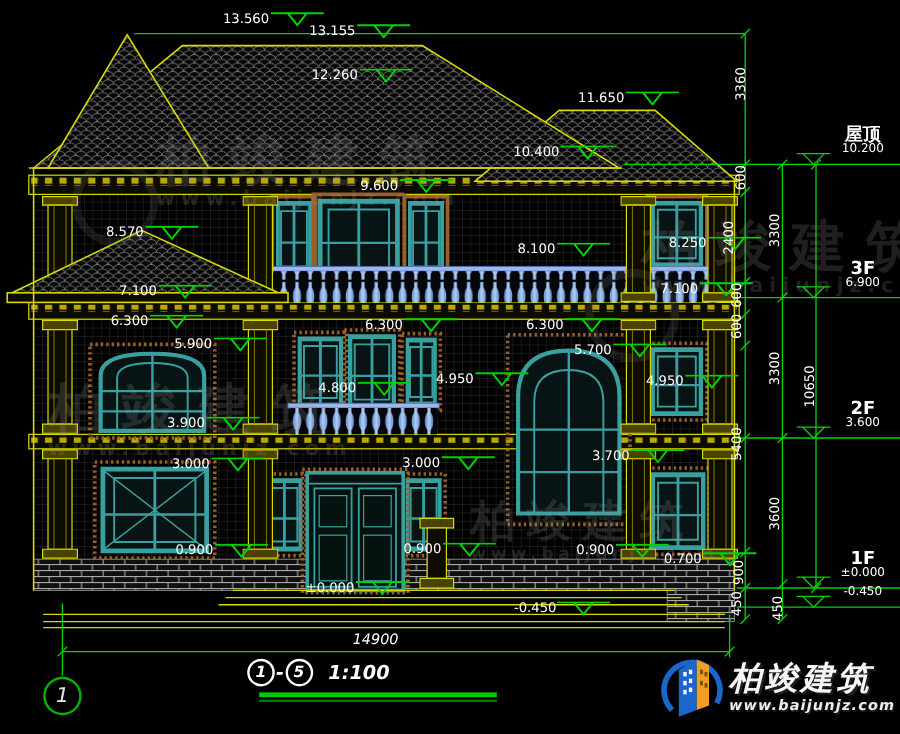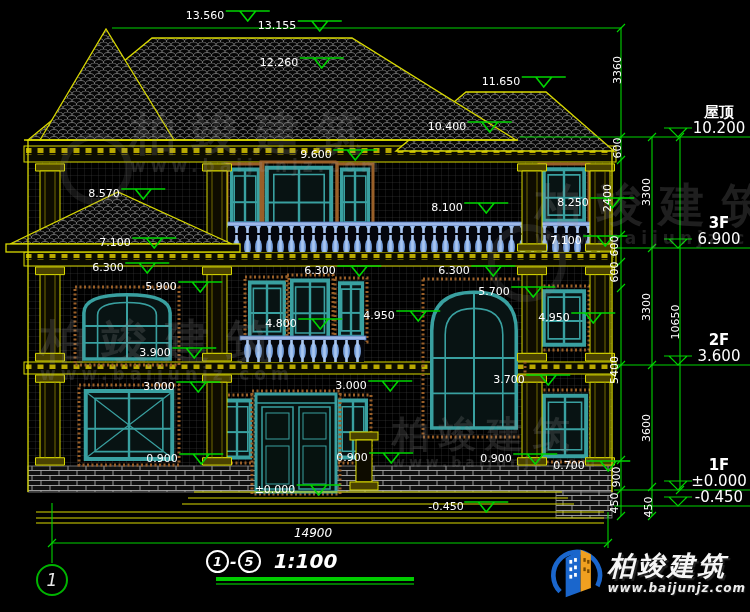--- a/index.html
+++ b/index.html
@@ -19,34 +19,34 @@
   .wm-sm .wm-site{font-size:14px;letter-spacing:4px;}
   .ring{position:absolute;border:7px solid #888;border-radius:50%;opacity:.16;}
 
   
   .elev{position:absolute;transform:translateX(-50%);display:flex;flex-direction:row;align-items:center;}
   .elev-t{color:#fff;font-size:11px;line-height:1.1;white-space:nowrap;}
   .vdim{position:absolute;color:#fff;font-size:11px;white-space:nowrap;
         transform:translate(-50%,-50%) rotate(-90deg);}
   .lvl{position:absolute;left:690px;width:58px;text-align:center;color:#fff;line-height:1.08;}
   .lvl-name{font-size:15px;font-weight:bold;}
-  .lvl-val{font-size:15px;}
+  .lvl-val{font-size:10px;}
 
   
   .dim14900{position:absolute;left:313px;top:526px;transform:translateX(-50%);
             color:#fff;font-size:12px;}
   .axis-bubble{position:absolute;left:36px;top:564px;width:28px;height:28px;border:2px solid #00b400;
                border-radius:50%;color:#e8e8e8;font-size:17px;display:flex;align-items:center;
                justify-content:center;}
   .titlebar{position:absolute;left:206px;top:549px;display:flex;align-items:center;color:#fff;}
   .circ{width:19px;height:19px;border:2px solid #fff;border-radius:50%;display:flex;flex:0 0 auto;
         align-items:center;justify-content:center;font-size:13px;font-weight:bold;}
   .tsep{font-size:16px;font-weight:bold;margin:0 1px;}
   .ttext{font-size:23px;font-weight:bold;letter-spacing:2px;margin-left:3px;white-space:nowrap;}
-  .tscale{font-size:20px;font-weight:bold;margin-left:13px;}
+  .tscale{font-size:16px;font-weight:bold;margin-left:13px;}
   .tunder1{position:absolute;left:216px;top:577px;width:198px;height:4px;background:#00cc00;}
   .tunder2{position:absolute;left:216px;top:583px;width:198px;height:2px;background:#007700;}
   .logo{position:absolute;right:4px;bottom:8px;display:flex;align-items:center;gap:4px;}
   .logo-txt{display:flex;flex-direction:column;}
   .logo-name{font-size:27px;font-weight:bold;color:#f6f6f6;letter-spacing:3px;line-height:1;
              text-shadow:2px 2px 1px #222;}
   .logo-site{font-size:12px;font-weight:bold;color:#ececec;letter-spacing:1px;line-height:1;
              margin-top:3px;text-shadow:1px 1px 1px #222;}
 </style>
 </head>

